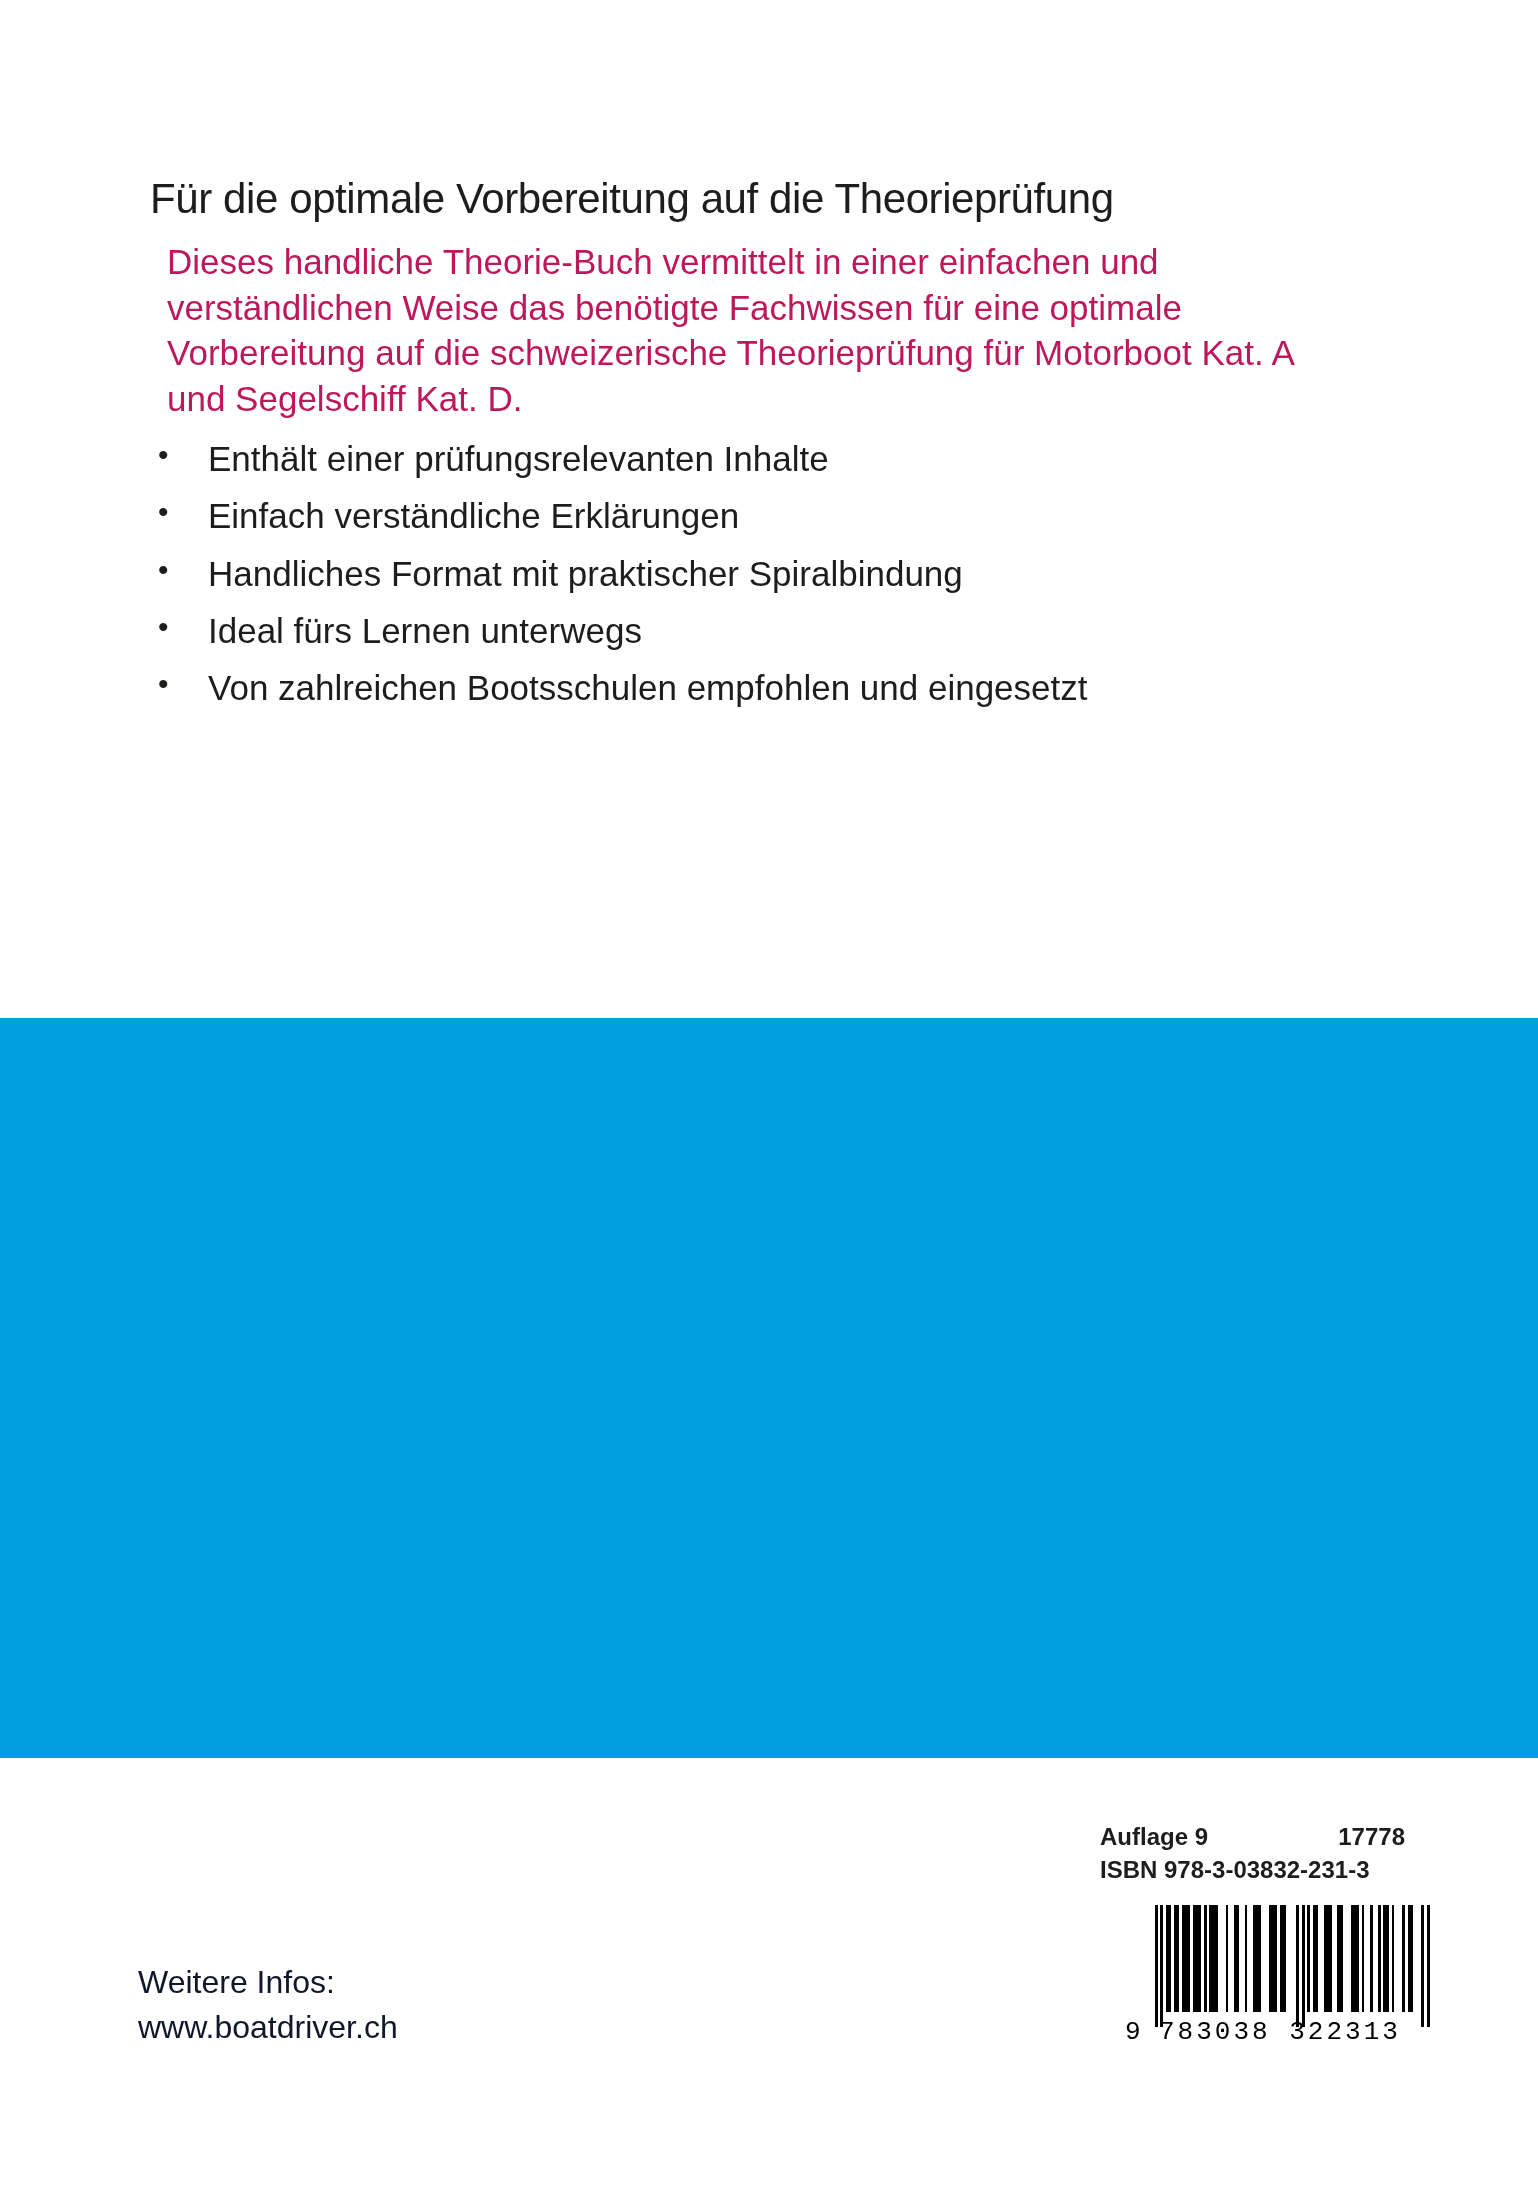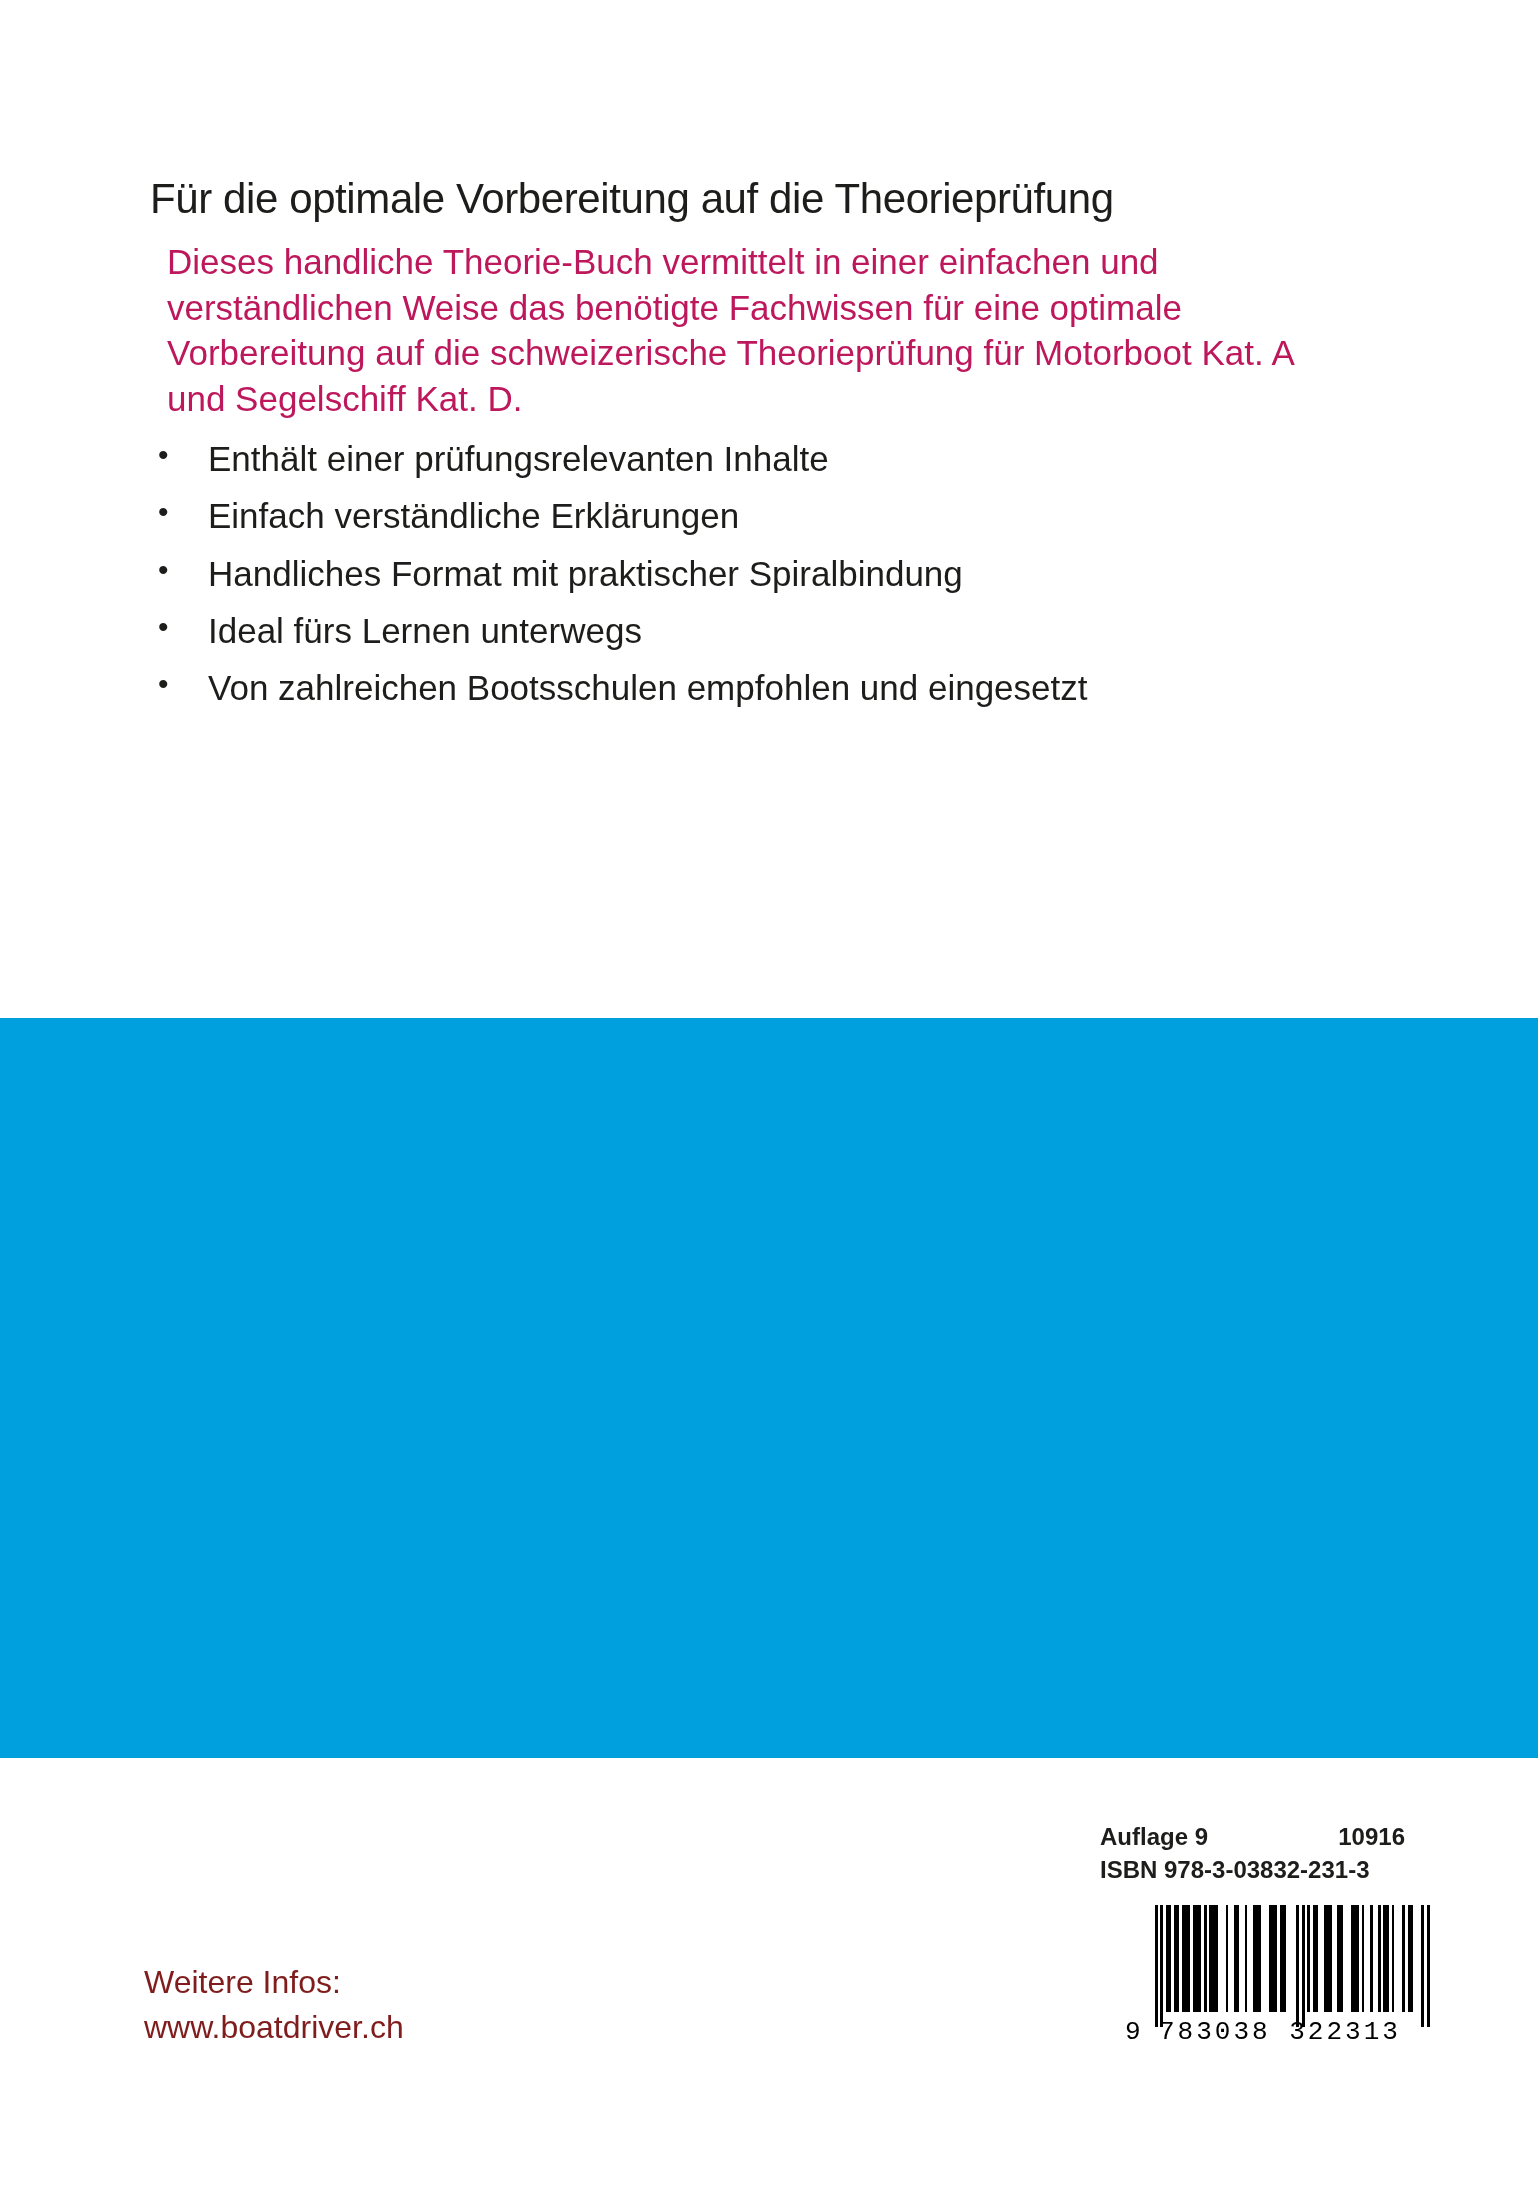--- a/index.html
+++ b/index.html
@@ -149,25 +149,25 @@
     position: absolute;
     left: 0;
     top: 112px;
     font-family: "Liberation Mono", monospace;
     font-size: 26px;
     color: #000;
   }
 
   .further-info {
     position: absolute;
-    left: 144px;
+    left: 138px;
     top: 1960px;
     font-size: 32px;
     line-height: 1.42;
-    color: #7f1d1d;
+    color: #0f172a;
   }
 </style>
 </head>
 <body>
 
 <div class="page">
 
   <div class="content">
     <h1 class="headline">Für die optimale Vorbereitung auf die Theorieprüfung</h1>
     <p class="intro">Dieses handliche Theorie-Buch vermittelt in einer einfachen und verständlichen Weise das benötigte Fachwissen für eine optimale Vorbereitung auf die schweizerische Theorieprüfung für Motorboot Kat. A und Segelschiff Kat. D.</p>
@@ -178,21 +178,21 @@
       <li>Ideal fürs Lernen unterwegs</li>
       <li>Von zahlreichen Bootsschulen empfohlen und eingesetzt</li>
     </ul>
   </div>
 
   <div class="blue-band"></div>
 
   <div class="edition-block">
     <div class="edition-row">
       <span>Auflage 9</span>
-      <span>10916</span>
+      <span>17778</span>
     </div>
     <div class="isbn-row">ISBN 978-3-03832-231-3</div>
   </div>
 
   <div class="barcode">
     <div class="bars" id="bars">
         <i style="width: 2.72277px;"></i>
         <i style="width: 2.72277px; background: transparent;"></i>
         <i style="width: 2.72277px;"></i>
         <i style="width: 2.72277px; background: transparent;"></i>

